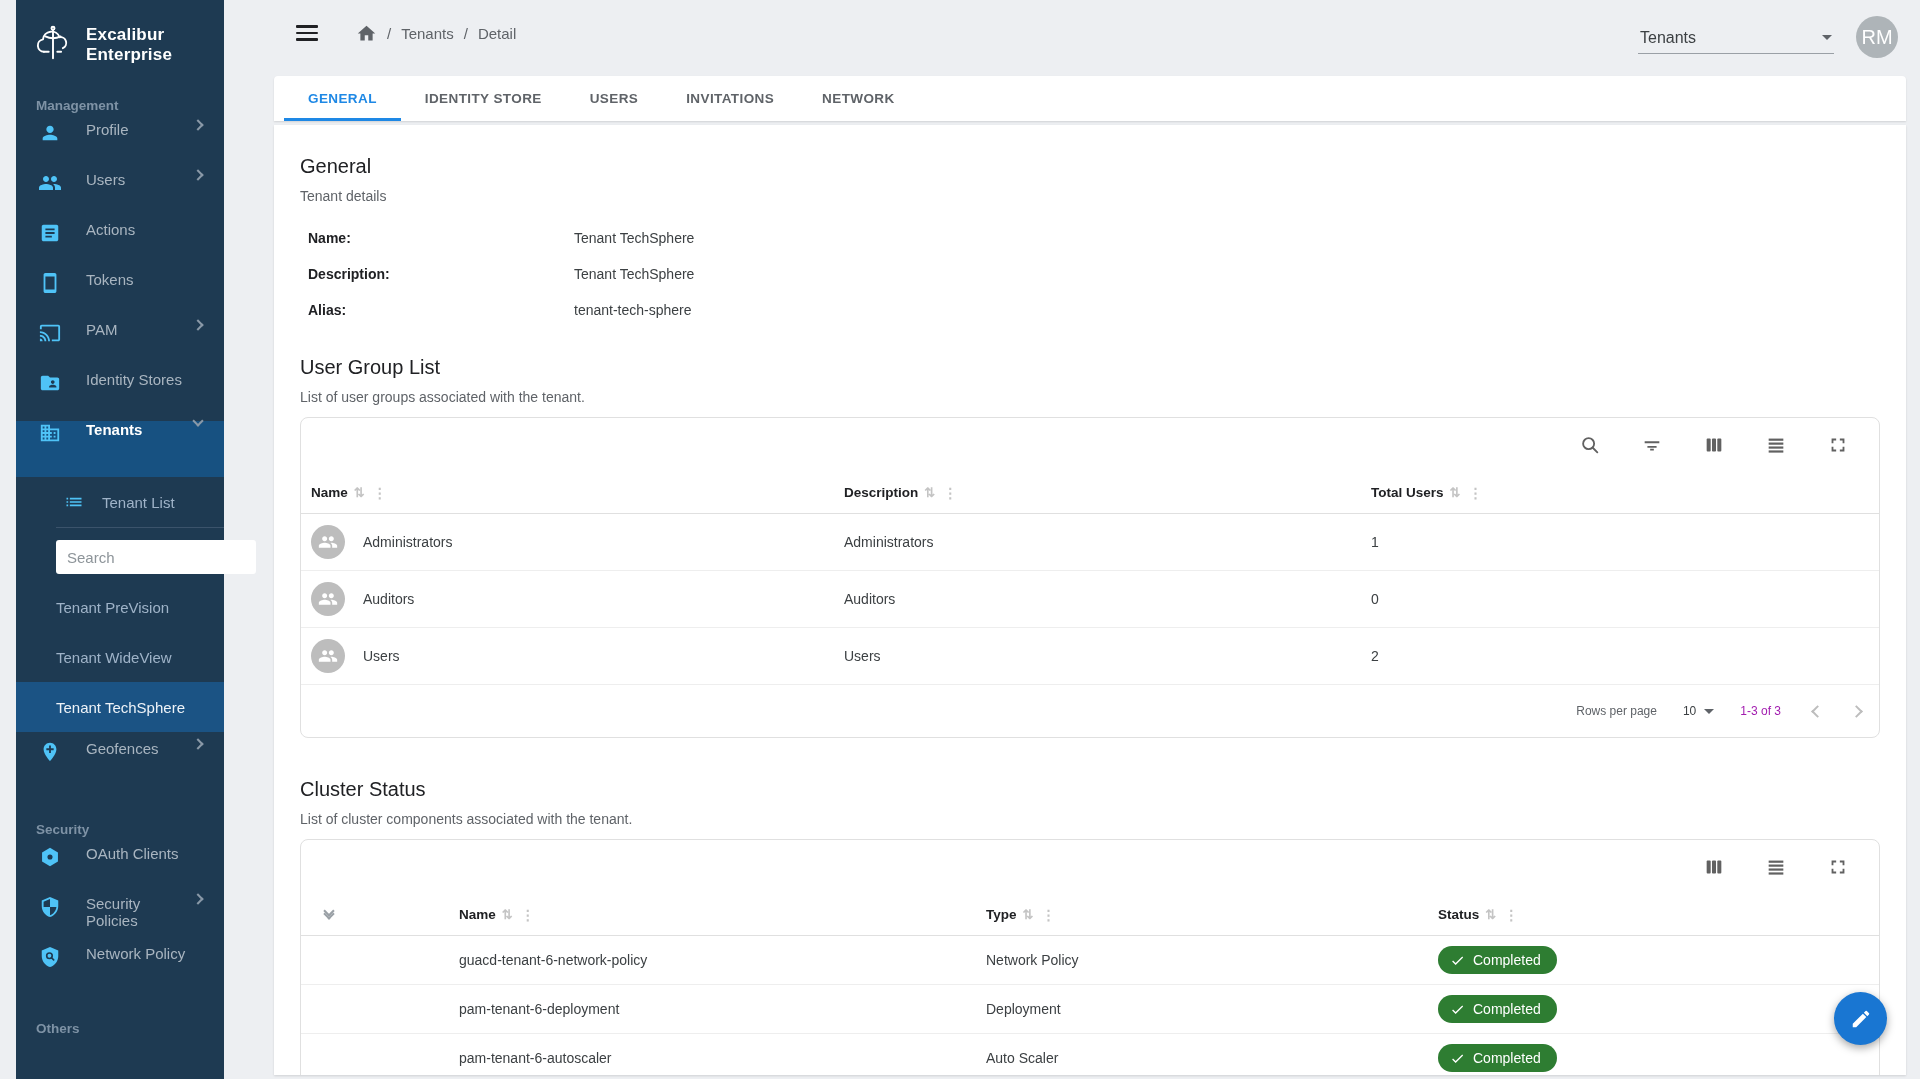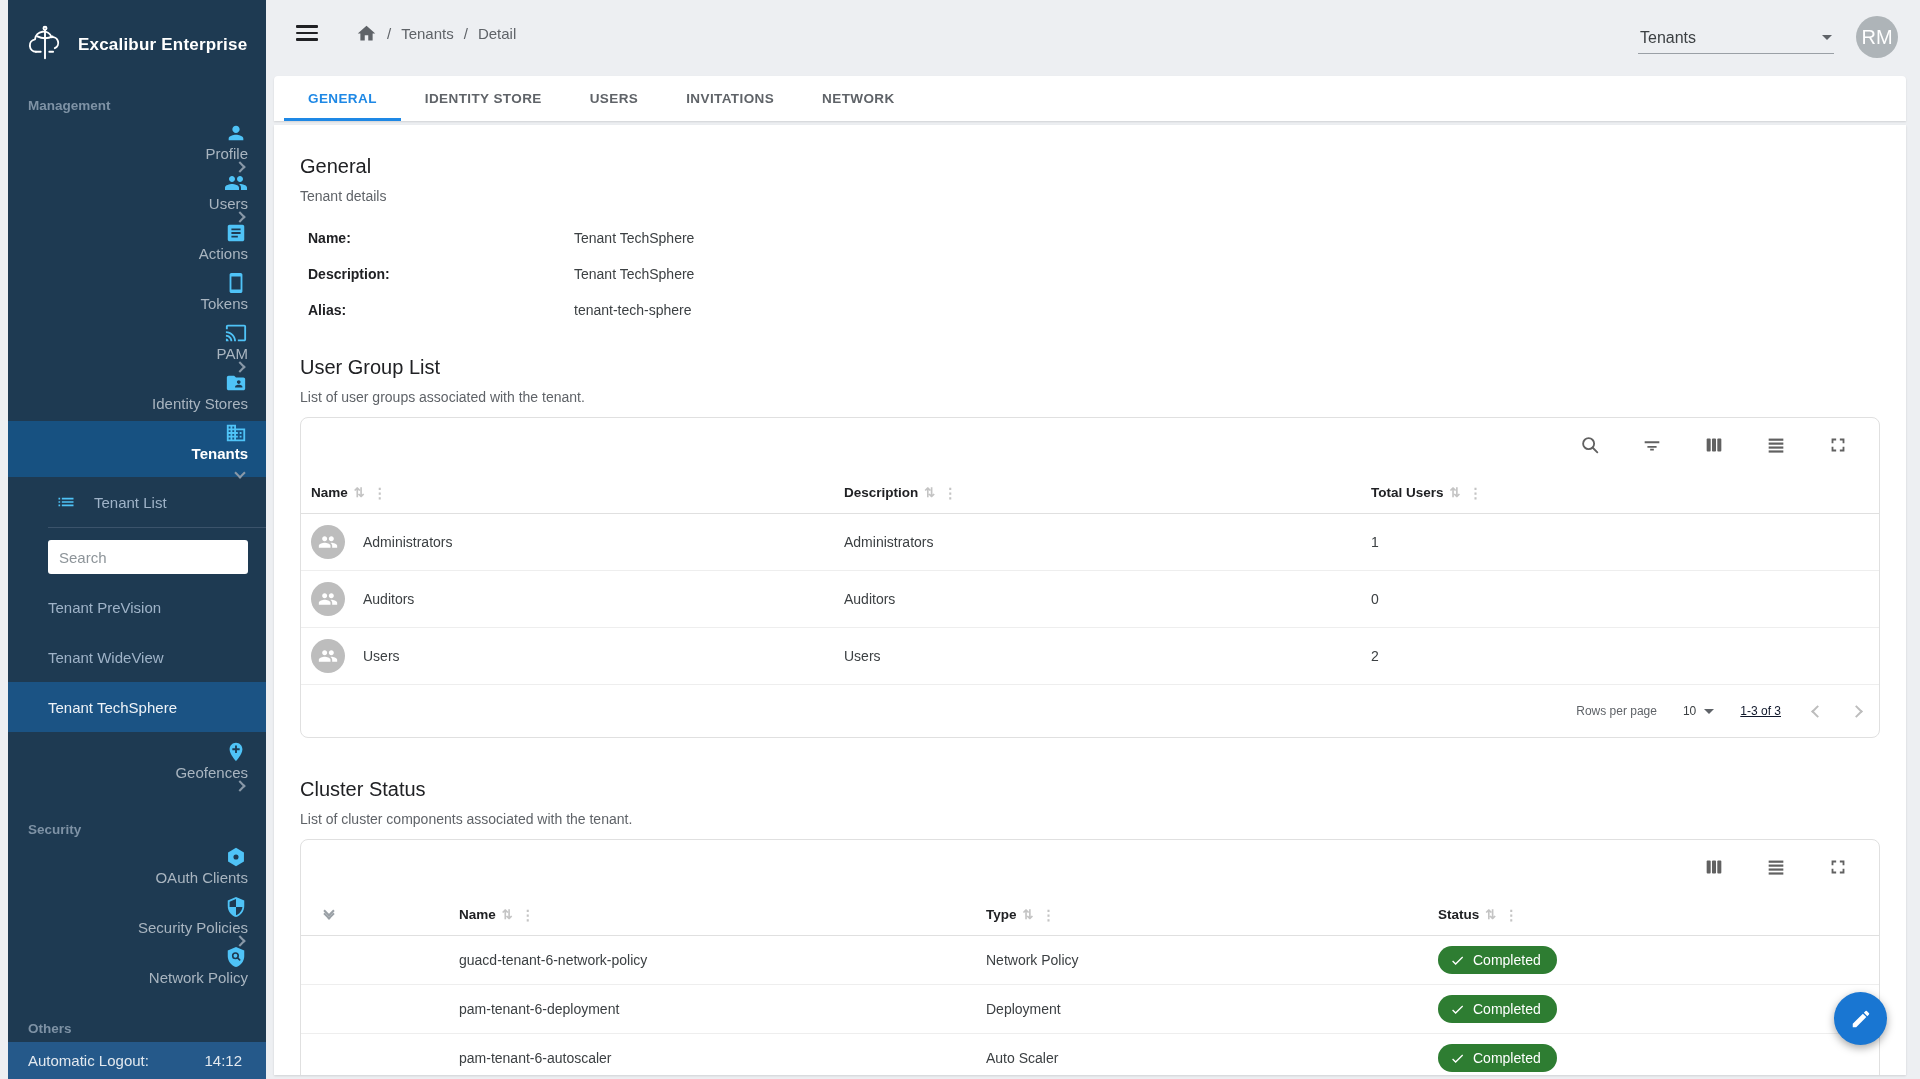--- a/index.html
+++ b/index.html
@@ -1,26 +1,26 @@
 <!DOCTYPE html>
 <html><head>
 <meta charset="utf-8">
 <style>
   * { margin:0; padding:0; box-sizing:border-box; }
   html,body { width:1920px; height:1079px; overflow:hidden; background:#edeff2;
               font-family:"Liberation Sans", sans-serif; }
 
   
-  .sidebar { position:absolute; left:8px; top:0; width:258px; height:1079px;
+  .sidebar { position:absolute; left:16px; top:0; width:208px; height:1079px;
              background:#1e3a52; color:#a9b5c0; z-index:5; }
   .brand { display:flex; align-items:center; gap:12px; padding:24px 16px 18px 16px; }
   .brand-title { color:#fff; font-size:17px; font-weight:bold; letter-spacing:.2px; }
   .section-label { font-size:13.5px; font-weight:bold; color:#7e92a5; padding:0 20px; }
-  .nav-item { display:flex; align-items:flex-end; height:50px; padding:0 18px 0 22px;
-              cursor:pointer; position:relative;flex-direction:column; }
+  .nav-item { display:flex; align-items:flex-start; height:50px; padding:0 18px 0 22px;
+              cursor:pointer; position:relative; }
   .nav-item .ic { width:24px; height:24px; flex:0 0 24px; display:flex; align-items:center; justify-content:center; }
   .nav-item .lbl { margin-left:24px; font-size:15px; color:#a9b5c0; flex:1; }
   .nav-item.active { background:#175181; height:56px; }
   .nav-item.active .lbl { color:#ffffff; font-weight:bold; }
   .chev { width:8px; height:8px; border-right:2px solid #8a99a8; border-bottom:2px solid #8a99a8;
           transform:rotate(-45deg); margin-right:4px; }
   .chev.down { transform:rotate(45deg); margin-top:-4px; }
   .subnav-head { display:flex; align-items:center; height:50px; padding-left:48px; }
   .subnav-head .lbl { margin-left:18px; font-size:15px; color:#9fb3c8; }
   .subnav-divider { border-bottom:1px solid #3b536b; margin-left:40px; }
@@ -239,24 +239,20 @@
             <circle cx="11.4" cy="10.6" r="3" fill="none" stroke="#1e3a52" stroke-width="1.8"></circle>
             <line x1="13.6" y1="12.8" x2="16" y2="15.2" stroke="#1e3a52" stroke-width="1.8" stroke-linecap="round"></line>
           </svg>
       </span>
       <span class="lbl">Network Policy</span>
     </div>
   </div>
 
   <div class="section-label" style="margin-top:26px;">Others</div>
 
-  <div class="logout-strip">
-    <span>Automatic Logout:</span>
-    <span>14:12</span>
-  </div>
 </aside>
 
 <div class="main">
 
   <div class="topbar">
     <div class="hamburger">
         <span></span>
         <span></span>
         <span></span>
       </div>
@@ -400,21 +396,21 @@
         <div>Users</div>
         <div>2</div>
       </div>
 
       <div class="tfoot">
         <span>Rows per page</span>
         <span class="rpp">
           <span>10</span>
           <span class="caret"></span>
         </span>
-        <span style="color:#0f172a;text-decoration:underline;">1-3 of 3</span>
+        <span style="color:#a21caf;">1-3 of 3</span>
         <span class="pag-chevs">
           <span class="pchev left"></span>
           <span class="pchev right"></span>
         </span>
       </div>
     </div>
 
     <div class="gap40"></div>
 
     <h2 class="sec-title">Cluster Status</h2>

